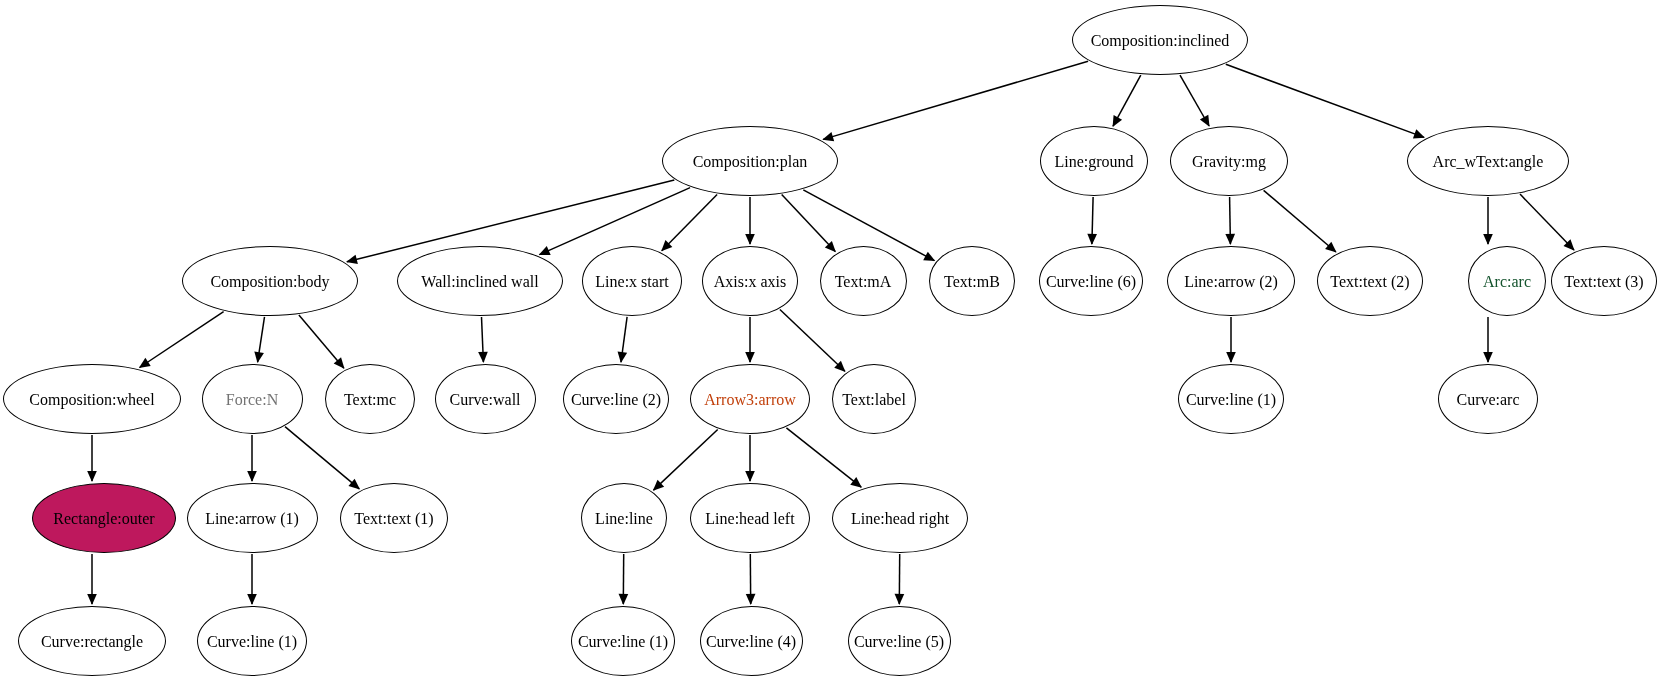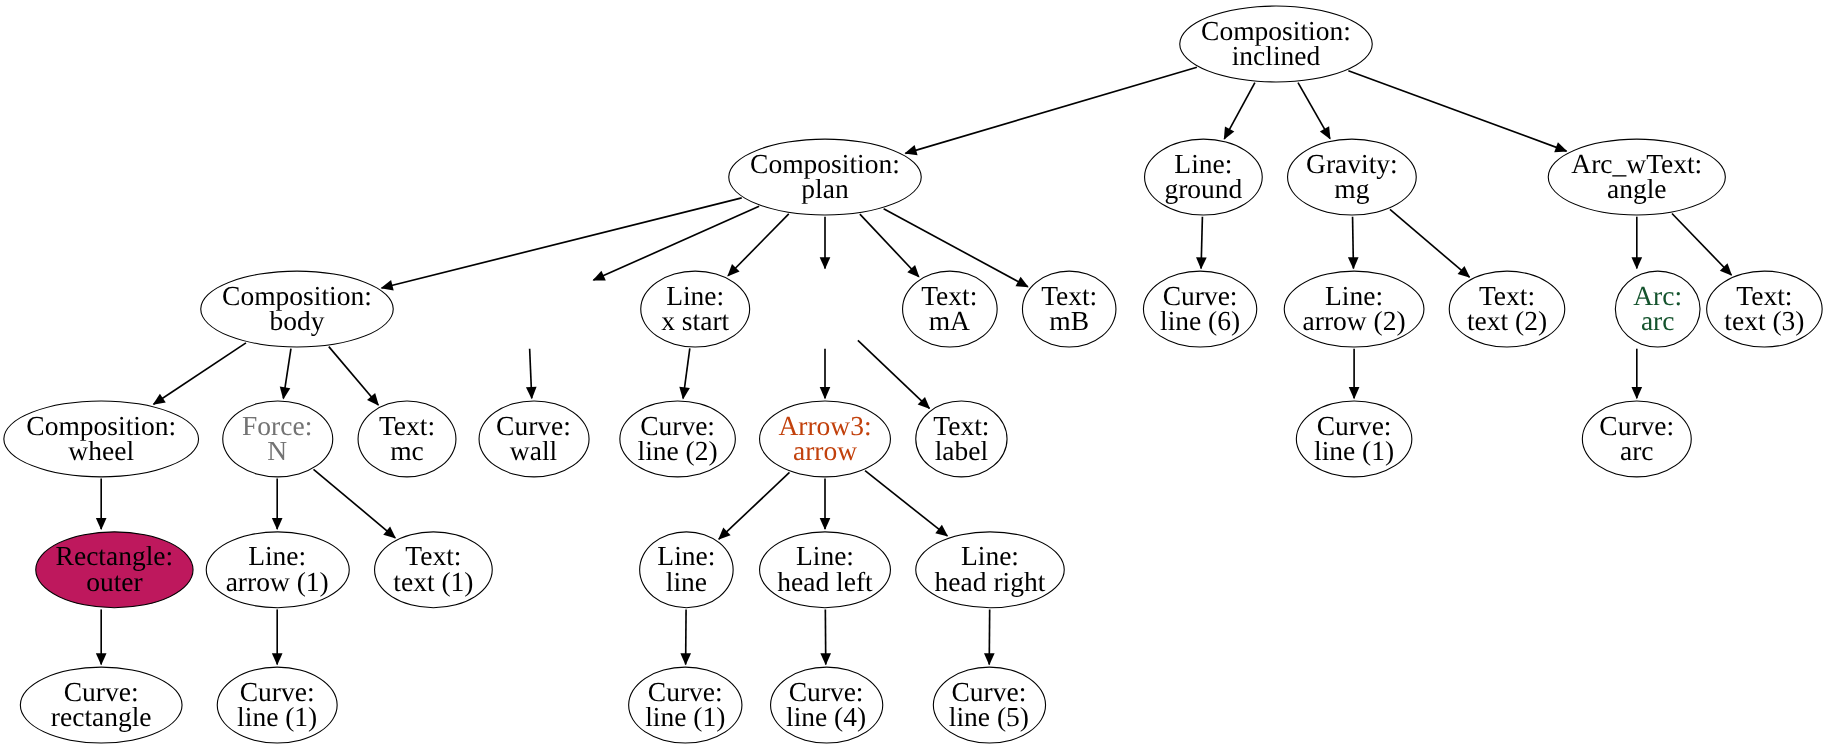--- a/index.html
+++ b/index.html
@@ -29,25 +29,25 @@
     width: 1662px;
     height: 681px;
   }
   .node {
     position: absolute;
     box-sizing: border-box;
     border: 1.5px solid #000000;
     border-radius: 50%;
     background: #ffffff;
     display: flex;
-    flex-direction: column;
+    flex-direction: row;
     align-items: center;
     justify-content: center;
     text-align: center;
-    font-size: 25px;
+    font-size: 16px;
     line-height: 23px;
     color: #000000;
     white-space: nowrap;
   }
 </style>
 </head>
 <body>
 
 <div class="canvas">
   <svg class="edge-layer" width="1662" height="681" viewBox="0 0 1662 681">
@@ -112,23 +112,31 @@
         <div>angle</div>
       </div>
       <div class="node" style="left: 1170px; top: 126px; width: 118px; height: 70px; border-color: rgb(0, 0, 0); background: rgb(255, 255, 255); color: rgb(0, 0, 0);">
         <div>Gravity:</div>
         <div>mg</div>
       </div>
       <div class="node" style="left: 182px; top: 246px; width: 176px; height: 70px; border-color: rgb(0, 0, 0); background: rgb(255, 255, 255); color: rgb(0, 0, 0);">
         <div>Composition:</div>
         <div>body</div>
       </div>
+      <div class="node" style="left: 397px; top: 246px; width: 166px; height: 70px; border-color: rgb(0, 0, 0); background: rgb(255, 255, 255); color: rgb(0, 0, 0);">
+        <div>Wall:</div>
+        <div>inclined wall</div>
+      </div>
       <div class="node" style="left: 582px; top: 246px; width: 100px; height: 70px; border-color: rgb(0, 0, 0); background: rgb(255, 255, 255); color: rgb(0, 0, 0);">
         <div>Line:</div>
         <div>x start</div>
+      </div>
+      <div class="node" style="left: 702px; top: 246px; width: 96px; height: 70px; border-color: rgb(0, 0, 0); background: rgb(255, 255, 255); color: rgb(0, 0, 0);">
+        <div>Axis:</div>
+        <div>x axis</div>
       </div>
       <div class="node" style="left: 819.5px; top: 246px; width: 87px; height: 70px; border-color: rgb(0, 0, 0); background: rgb(255, 255, 255); color: rgb(0, 0, 0);">
         <div>Text:</div>
         <div>mA</div>
       </div>
       <div class="node" style="left: 929px; top: 246px; width: 86px; height: 70px; border-color: rgb(0, 0, 0); background: rgb(255, 255, 255); color: rgb(0, 0, 0);">
         <div>Text:</div>
         <div>mB</div>
       </div>
       <div class="node" style="left: 1039px; top: 246px; width: 104px; height: 70px; border-color: rgb(0, 0, 0); background: rgb(255, 255, 255); color: rgb(0, 0, 0);">

